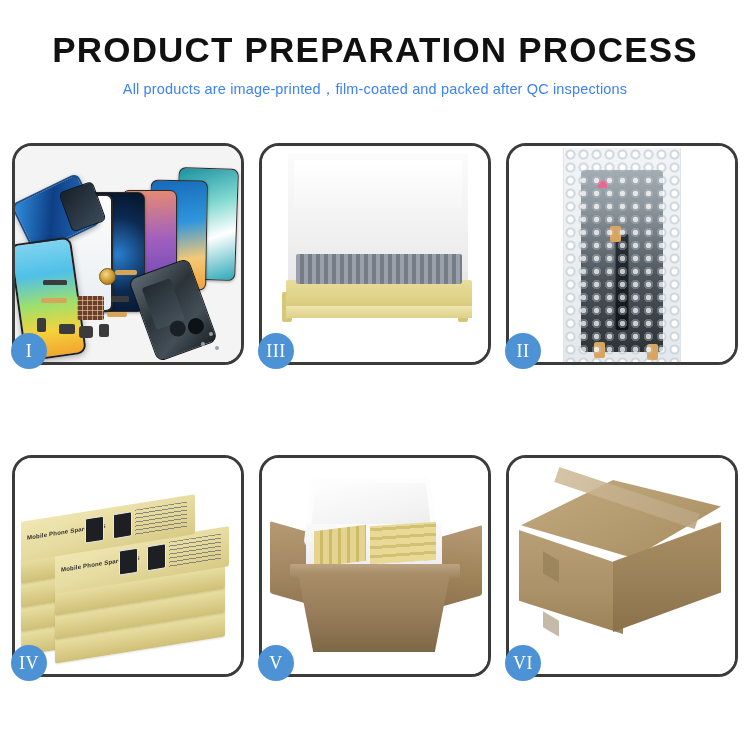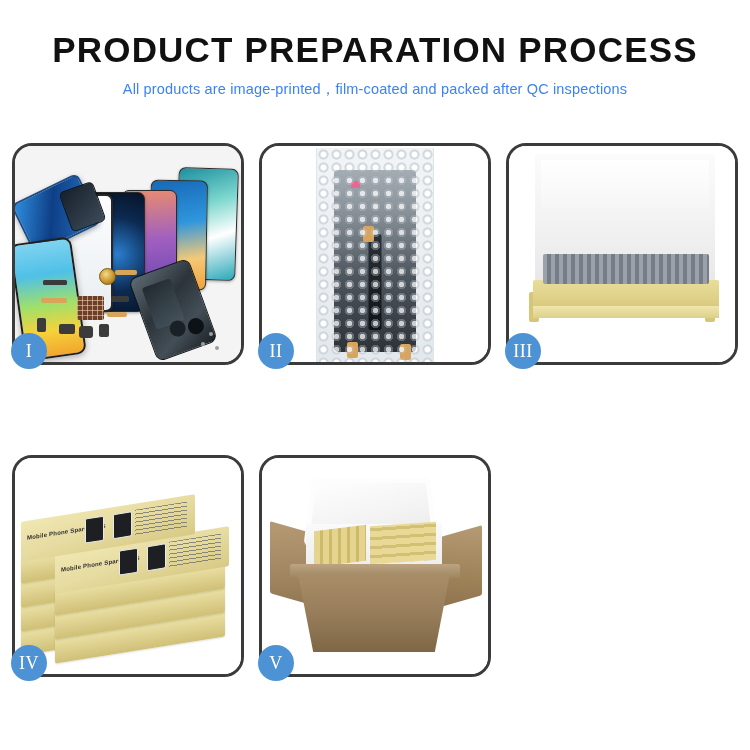--- a/index.html
+++ b/index.html
@@ -372,45 +372,45 @@
         <div class="flex-cable" style="left:100px;top:124px;width:22px"></div>
         <div class="flex-cable" style="left:92px;top:166px;width:20px"></div>
         <div class="screw" style="left:186px;top:196px"></div>
         <div class="screw" style="left:194px;top:186px"></div>
         <div class="screw" style="left:200px;top:200px"></div>
       </div>
       <div class="badge">I</div>
     </div>
 
     <div class="panel">
+      <div class="panel-inner p3">
+        <div class="foam-lid"></div>
+        <div class="ybox-lip-l"></div>
+        <div class="ybox-lip-r"></div>
+        <div class="ybox-tray">
+          <div class="ybox-inner"></div>
+        </div>
+        <div class="ybox-side"></div>
+      </div>
+      <div class="badge">III</div>
+    </div>
+
+    <div class="panel">
       <div class="panel-inner p2">
         <div class="bubble-bag">
           <div class="lcd"></div>
           <div class="lcd-flex"></div>
           <div class="lcd-tab" style="left:46px;top:78px"></div>
           <div class="lcd-tab" style="left:30px;bottom:8px"></div>
           <div class="lcd-tab" style="right:22px;bottom:6px"></div>
           <div class="pink-dot"></div>
           <div class="bub-overlay"></div>
         </div>
       </div>
       <div class="badge">II</div>
-    </div>
-
-    <div class="panel">
-      <div class="panel-inner p3">
-        <div class="foam-lid"></div>
-        <div class="ybox-lip-l"></div>
-        <div class="ybox-lip-r"></div>
-        <div class="ybox-tray">
-          <div class="ybox-inner"></div>
-        </div>
-        <div class="ybox-side"></div>
-      </div>
-      <div class="badge">III</div>
     </div>
 
     <div class="panel">
       <div class="panel-inner p4">
         <div class="stack">
           <div class="sbox" style="top:132px;left:0"></div>
           <div class="sbox" style="top:108px;left:0"></div>
           <div class="sbox" style="top:84px;left:0"></div>
           <div class="sbox" style="top:60px;left:0"></div>
           <div class="sbox off" style="top:140px"></div>
@@ -440,15 +440,26 @@
         <div class="foam-open-lid"></div>
         <div class="foam-box"></div>
         <div class="ybars-a"></div>
         <div class="ybars-b"></div>
         <div class="carton-rim"></div>
         <div class="carton-body"></div>
       </div>
       <div class="badge">V</div>
     </div>
 
+    <div class="panel">
+      <div class="panel-inner p6">
+        <div class="box-top"></div>
+        <div class="box-front"></div>
+        <div class="box-side"></div>
+        <div class="tape"></div>
+        <div class="tape-tab-a"></div>
+        <div class="tape-tab-b"></div>
+      </div>
+      <div class="badge">VI</div>
+    </div>
 
   </div>
 </div>
 
 </body></html>

